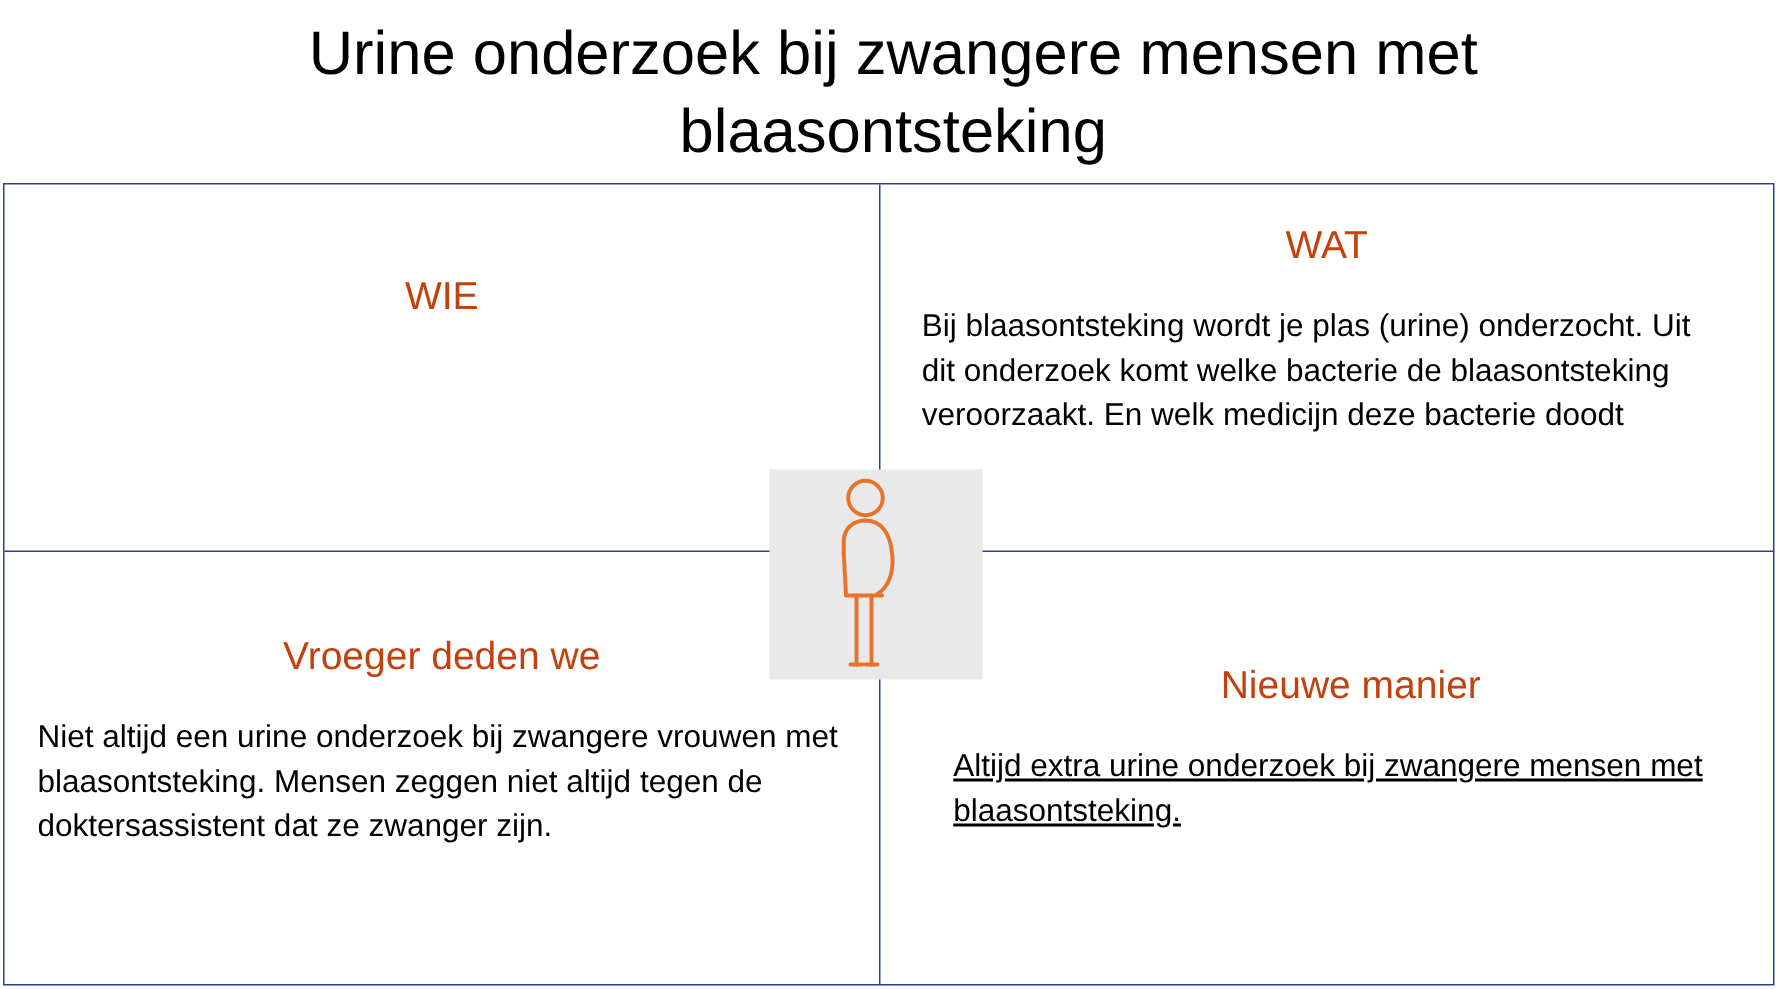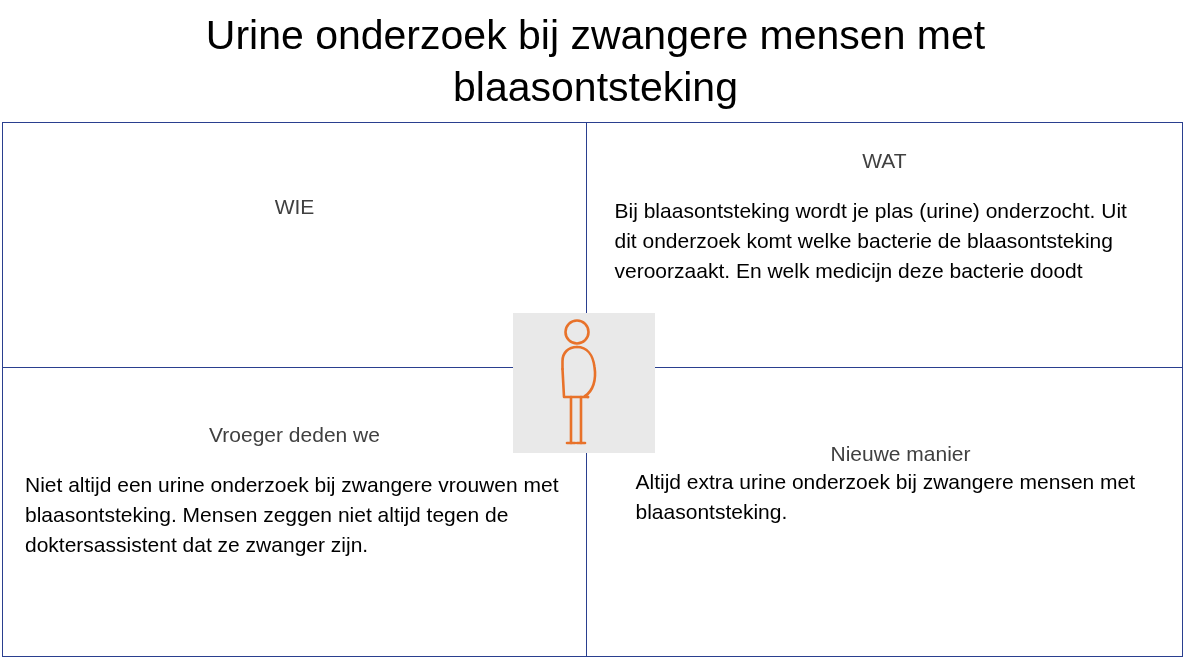--- a/index.html
+++ b/index.html
@@ -67,48 +67,48 @@
     background: #2a3f8f;
   }
   .quad {
     position: absolute;
     box-sizing: border-box;
     display: flex;
     flex-direction: column;
     align-items: center;
     padding: 0 22px;
   }
-  #quad-wie   { left: 0;     top: 12px;    width: 583px; height: 244px; }
+  #quad-wie   { left: 0;     top: 0;    width: 583px; height: 244px; }
   #quad-wat   { left: 584px; top: 0;    width: 595px; height: 244px; }
   #quad-vroeger { left: 0;     top: 262px; width: 583px; height: 288px; }
   #quad-nieuw   { left: 600px; top: 245px; width: 595px; height: 288px; }
 
   .q-head {
-    font-size: 21px;
+    font-size: 26px;
     line-height: 1.3;
     font-weight: 400;
     text-align: center;
-    color: #404040;
+    color: #c2410c;
   }
   .q-body {
     font-size: 21px;
     line-height: 1.42;
     color: #000000;
   }
   #quad-wie .q-head { margin-top: 58px; }
   #quad-wie .q-body { margin-top: 22px; max-width: 500px; }
 
   #quad-wat .q-head { margin-top: 24px; }
   #quad-wat .q-body { margin-top: 22px; max-width: 540px; }
 
   #quad-vroeger .q-head { margin-top: 36px; }
   #quad-vroeger .q-body { margin-top: 22px; max-width: 548px; }
 
   #quad-nieuw .q-head { margin-top: 72px; }
-  #quad-nieuw .q-body { max-width: 530px; }
+  #quad-nieuw .q-body { margin-top: 22px; max-width: 530px; text-decoration: underline; }
 
   
   #center-icon {
     position: absolute;
     left: 513px;
     top: 313px;
     width: 142px;
     height: 140px;
     background: #e9e9e9;
     display: flex;

